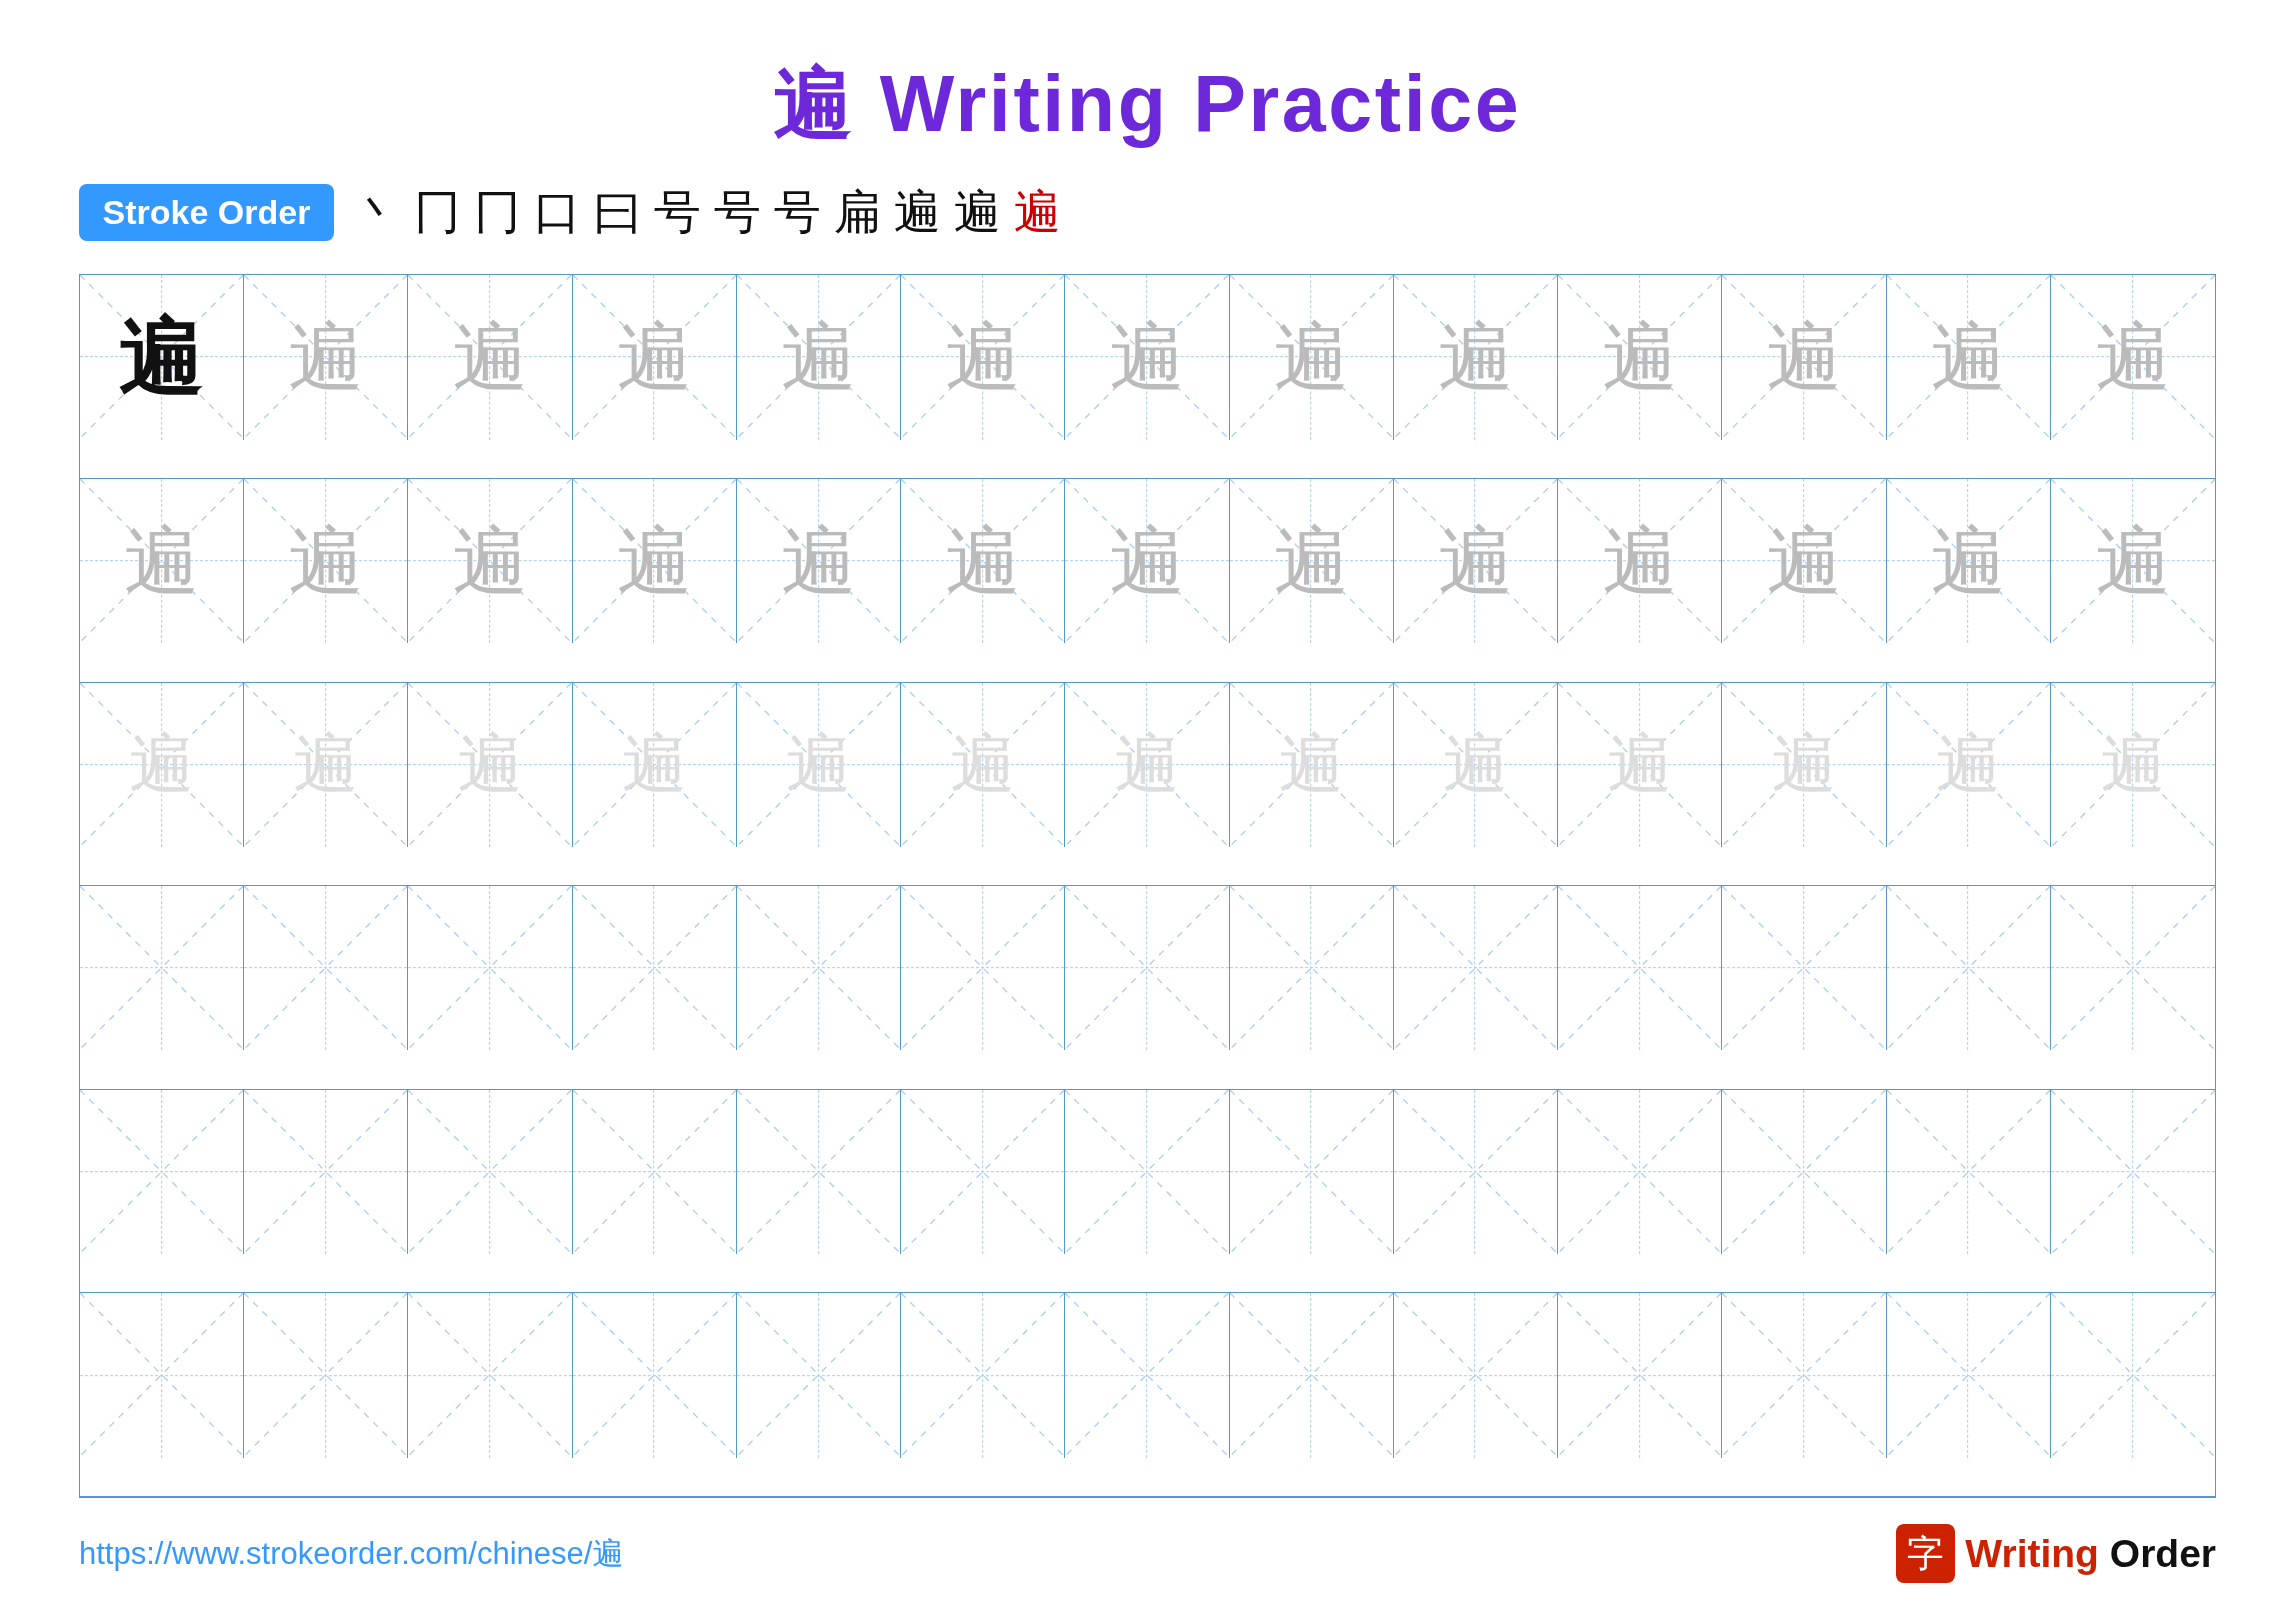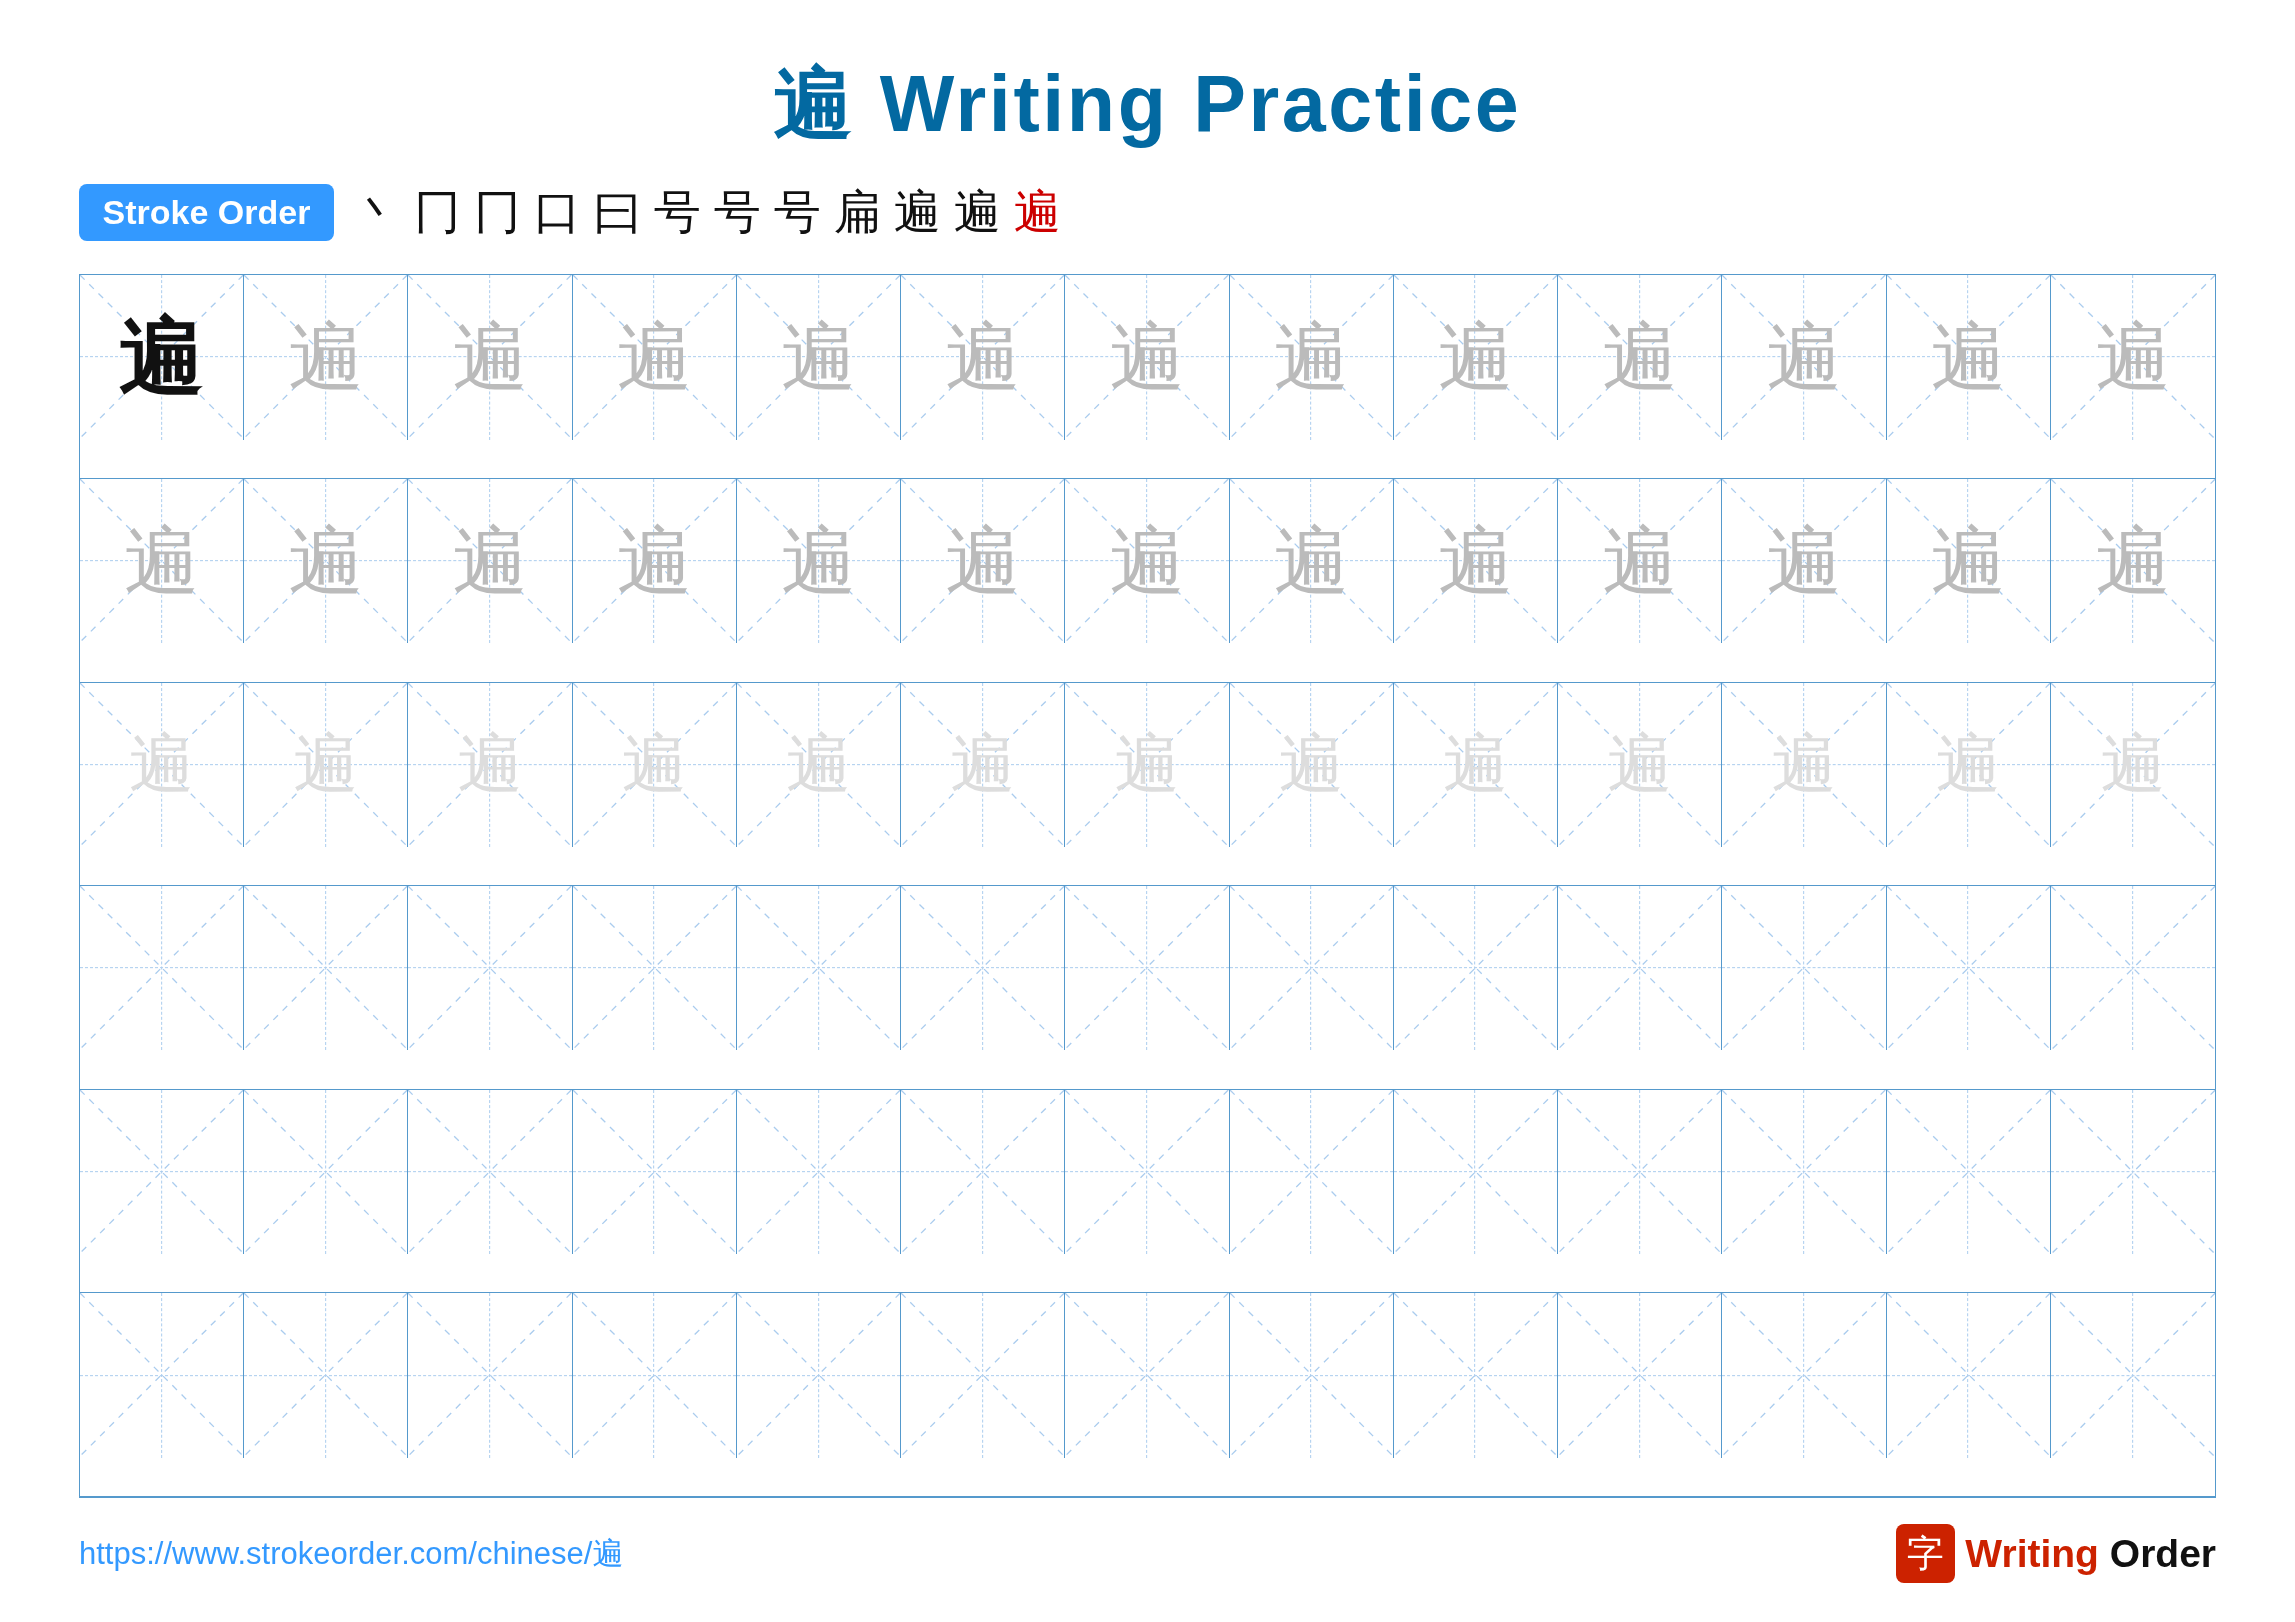--- a/index.html
+++ b/index.html
@@ -18,21 +18,21 @@
       background: white;
       position: relative;
       display: flex;
       flex-direction: column;
       align-items: center;
       padding: 52px 79px 39px 79px;
     }
 
     .title {
       font-size: 79px;
-      color: #0369a1;
+      color: #6d28d9;
       font-weight: bold;
       margin-bottom: 26px;
       font-family: Arial, sans-serif;
       letter-spacing: 2.6px;
     }
 
     .stroke-order-row {
       display: flex;
       align-items: center;
       width: 100%;

